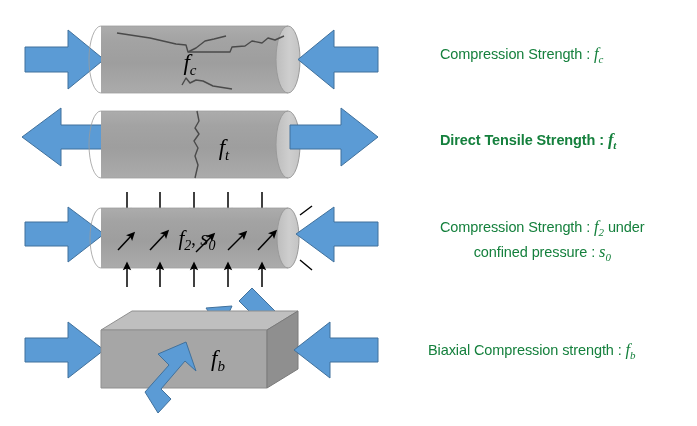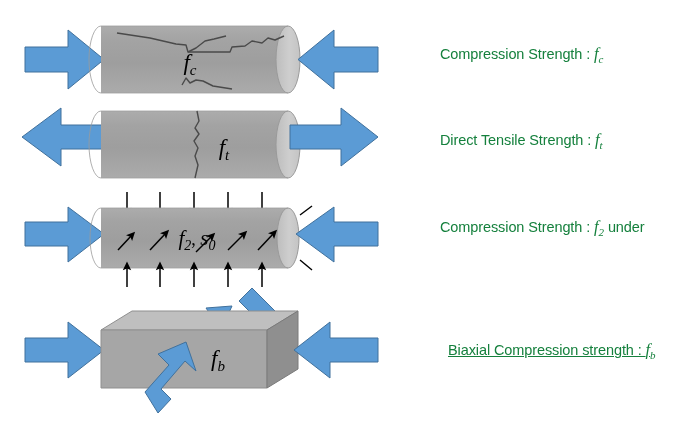--- a/index.html
+++ b/index.html
@@ -189,17 +189,17 @@
       <tspan>f</tspan><tspan dy="5" font-size="15">b</tspan>
     </text>
 
     <path d="M378,338 L330,338 L330,322 L294,350 L330,378 L330,362 L378,362 Z" fill="#5B9BD5" stroke="#41719C" stroke-width="1"></path>
   </g>
 
 </svg>
 
 <div class="label" style="left:440px; top:44px;"><span>Compression Strength : </span><span class="sym"><span>f</span><sub>c</sub></span></div>
 
-<div class="label" style="left:440px; top:130px;"><span>Direct Tensile Strength : </span><span class="sym"><span>f</span><sub>t</sub></span></div>
-
-<div class="label" style="left:440px; top:217px;text-align:center;"><span><span>Compression Strength : </span><span class="sym"><span>f</span><sub>2</sub></span><span> under</span></span><br></div>
-
-<div class="label" style="left:448px; top:340px;text-decoration:underline;"><span>Biaxial Compression strength : </span><span class="sym"><span>f</span><sub>b</sub></span></div>
+<div class="label" style="left:440px; top:130px;font-weight:bold;"><span>Direct Tensile Strength : </span><span class="sym"><span>f</span><sub>t</sub></span></div>
+
+<div class="label" style="left:440px; top:217px;text-align:center;"><span><span>Compression Strength : </span><span class="sym"><span>f</span><sub>2</sub></span><span> under</span></span><br><span><span>confined pressure : </span><span class="sym"><span>s</span><sub>0</sub></span></span></div>
+
+<div class="label" style="left:428px; top:340px;"><span>Biaxial Compression strength : </span><span class="sym"><span>f</span><sub>b</sub></span></div>
 
 </body></html>

